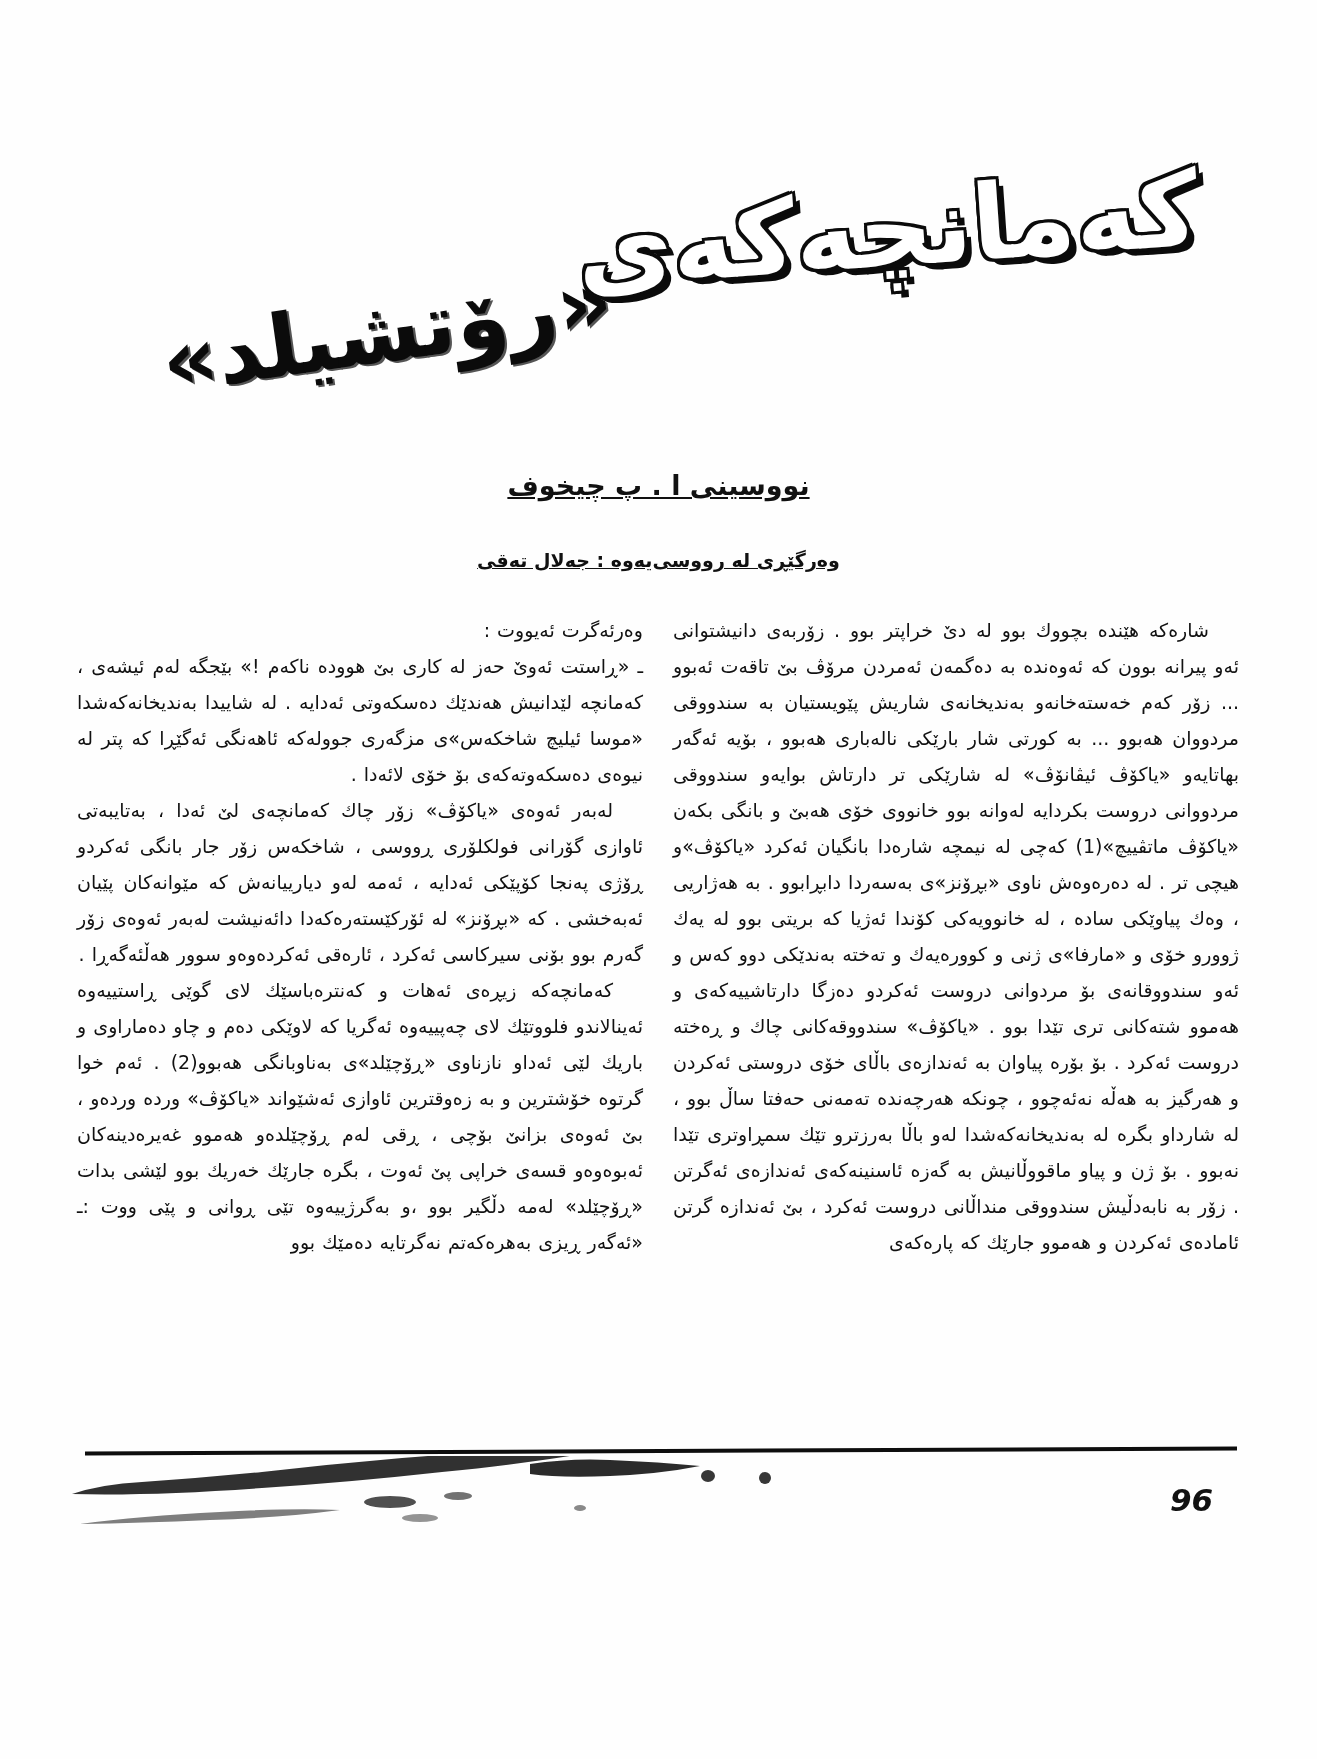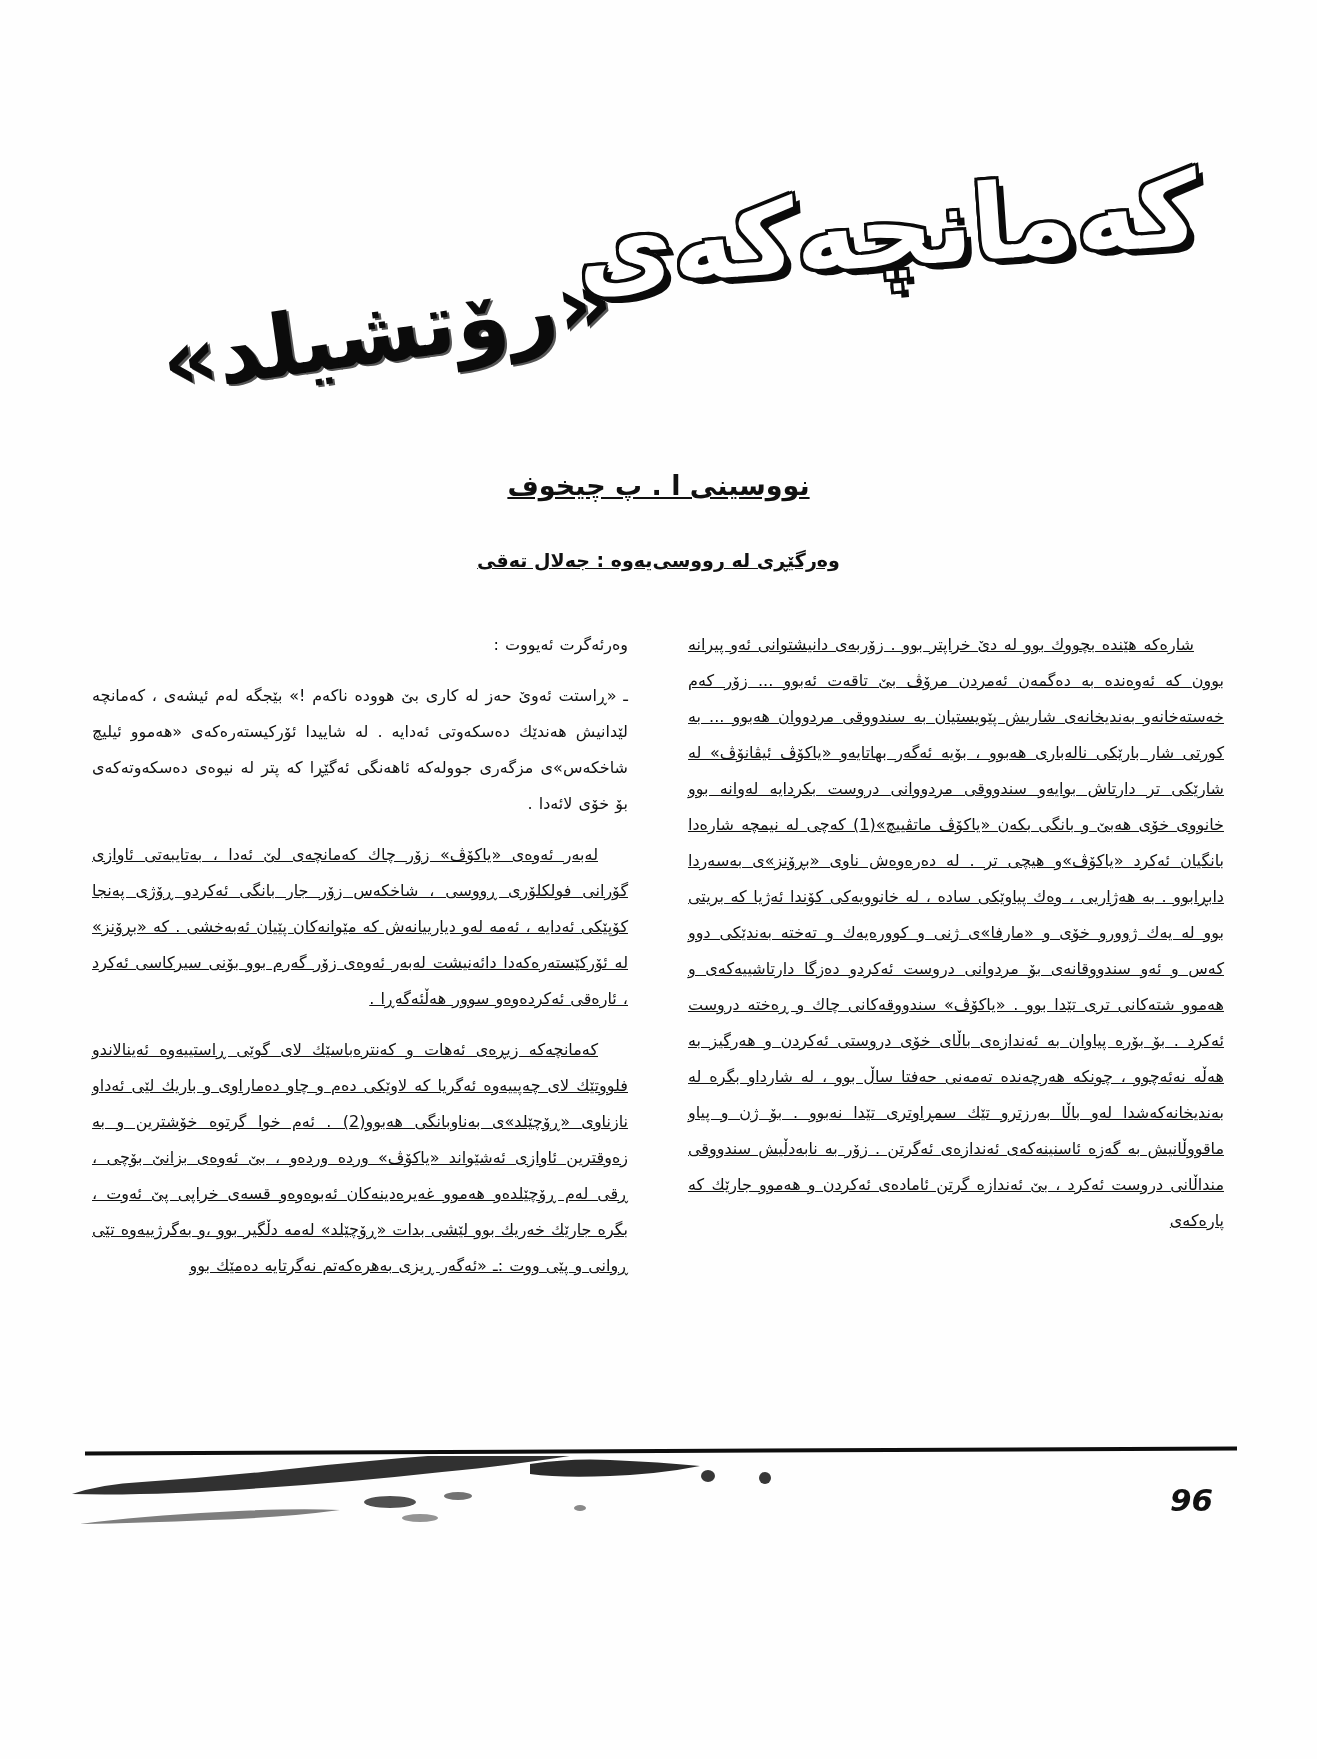--- a/index.html
+++ b/index.html
@@ -44,26 +44,26 @@
   .byline-author     { top:470px; font-size:27px; }
   .byline-translator { top:533px; font-size:19px;margin-top:16px; }
 
   
   .body-cols {
     position:absolute; top:612px; right:78px; left:76px;
     display:flex; gap:30px; direction:rtl;
   }
   .col { width:566px; }
   .para {
-    margin:15px;
-    font-size:16px; line-height:36px;
+    margin:0;
+    font-size:19px; line-height:36px;
     text-align:justify; text-align-last:right;
     word-spacing:1px;
   }
-  .para.indent { text-indent:30px;text-decoration:underline; }
+  .para.indent { text-indent:30px; }
 
   
   .footer-rule {
     position:absolute; top:1449px; left:85px; width:1152px; height:4px;
     background:#0e0e0e; transform:rotate(-0.25deg);
   }
   .smudge { position:absolute; top:1456px; left:60px; }
   .page-number {
     position:absolute; top:1482px; left:1170px;
     font-size:31px; font-weight:bold; font-style:italic;
@@ -82,21 +82,21 @@
 
   <div class="byline byline-author">نووسینی ا . پ چیخوف</div>
   <div class="byline byline-translator">وەرگێڕی لە رووسی‌یەوە : جەلال تەقی</div>
 
   <div class="body-cols">
     <div class="col">
       <p class="para indent">شارەکە هێندە بچووك بوو لە دێ خراپتر بوو . زۆربەی دانیشتوانی ئەو پیرانە بوون کە ئەوەندە بە دەگمەن ئەمردن مرۆڤ بێ تاقەت ئەبوو ... زۆر کەم خەستەخانەو بەندیخانەی شاریش پێویستیان بە سندووقی مردووان هەبوو ... بە کورتی شار بارێکی نالەباری هەبوو ، بۆیە ئەگەر بهاتایەو «یاکۆڤ ئیڤانۆڤ» لە شارێکی تر دارتاش بوایەو سندووقی مردووانی دروست بکردایە لەوانە بوو خانووی خۆی هەبێ و بانگی بکەن «یاکۆڤ ماتڤییچ»(1) کەچی لە نیمچە شارەدا بانگیان ئەکرد «یاکۆڤ»و هیچی تر . لە دەرەوەش ناوی «بڕۆنز»ی بەسەردا دابڕابوو . بە هەژاریی ، وەك پیاوێکی سادە ، لە خانوویەکی کۆندا ئەژیا کە بریتی بوو لە یەك ژوورو خۆی و «مارفا»ی ژنی و کوورەیەك و تەختە بەندێکی دوو کەس و ئەو سندووقانەی بۆ مردوانی دروست ئەکردو دەزگا دارتاشییەکەی و هەموو شتەکانی تری تێدا بوو . «یاکۆڤ» سندووقەکانی چاك و ڕەختە دروست ئەکرد . بۆ بۆرە پیاوان بە ئەندازەی باڵای خۆی دروستی ئەکردن و هەرگیز بە هەڵە نەئەچوو ، چونکە هەرچەندە تەمەنی حەفتا ساڵ بوو ، لە شارداو بگرە لە بەندیخانەکەشدا لەو باڵا بەرزترو تێك سمڕاوتری تێدا نەبوو . بۆ ژن و پیاو ماقووڵانیش بە گەزە ئاسنینەکەی ئەندازەی ئەگرتن . زۆر بە نابەدڵیش سندووقی منداڵانی دروست ئەکرد ، بێ ئەندازە گرتن ئامادەی ئەکردن و هەموو جارێك کە پارەکەی</p>
     </div>
     <div class="col">
       <p class="para">وەرئەگرت ئەیووت :</p>
-      <p class="para">ـ «ڕاستت ئەوێ حەز لە کاری بێ هوودە ناکەم !» بێجگە لەم ئیشەی ، کەمانچە لێدانیش هەندێك دەسکەوتی ئەدایە . لە شاییدا ئۆرکیستەرەکەی «هەموو ئیلیچ شاخکەس»ی مزگەری جوولەکە ئاهەنگی ئەگێڕا کە پتر لە نیوەی دەسکەوتەکەی بۆ خۆی لائەدا .</p>
+      <p class="para">ـ «ڕاستت ئەوێ حەز لە کاری بێ هوودە ناکەم !» بێجگە لەم ئیشەی ، کەمانچە لێدانیش هەندێك دەسکەوتی ئەدایە . لە شاییدا بەندیخانەکەشدا «موسا ئیلیچ شاخکەس»ی مزگەری جوولەکە ئاهەنگی ئەگێڕا کە پتر لە نیوەی دەسکەوتەکەی بۆ خۆی لائەدا .</p>
       <p class="para indent">لەبەر ئەوەی «یاکۆڤ» زۆر چاك کەمانچەی لێ ئەدا ، بەتایبەتی ئاوازی گۆرانی فولکلۆری ڕووسی ، شاخکەس زۆر جار بانگی ئەکردو ڕۆژی پەنجا کۆپێکی ئەدایە ، ئەمە لەو دیارییانەش کە مێوانەکان پێیان ئەبەخشی . کە «بڕۆنز» لە ئۆرکێستەرەکەدا دائەنیشت لەبەر ئەوەی زۆر گەرم بوو بۆنی سیرکاسی ئەکرد ، ئارەقی ئەکردەوەو سوور هەڵئەگەڕا .</p>
       <p class="para indent">کەمانچەکە زیڕەی ئەهات و کەنترەباسێك لای گوێی ڕاستییەوە ئەینالاندو فلووتێك لای چەپییەوە ئەگریا کە لاوێکی دەم و چاو دەماراوی و باریك لێی ئەداو نازناوی «ڕۆچێلد»ی بەناوبانگی هەبوو(2) . ئەم خوا گرتوە خۆشترین و بە زەوقترین ئاوازی ئەشێواند «یاکۆڤ» وردە وردەو ، بێ ئەوەی بزانێ بۆچی ، ڕقی لەم ڕۆچێلدەو هەموو غەیرەدینەکان ئەبوەوەو قسەی خراپی پێ ئەوت ، بگرە جارێك خەریك بوو لێشی بدات «ڕۆچێلد» لەمە دڵگیر بوو ،و بەگرژییەوە تێی ڕوانی و پێی ووت :ـ «ئەگەر ڕیزی بەهرەکەتم نەگرتایە دەمێك بوو</p>
     </div>
   </div>
 
   <div class="footer-rule"></div>
 
   <svg class="smudge" width="830" height="80" viewBox="0 0 830 80" aria-hidden="true">
     <path d="M12 38 q30 -10 70 -12 q60 -4 120 -10 q70 -8 140 -14 q60 -5 110 -6 q40 -1 70 2 q-60 10 -140 18 q-90 10 -180 16 q-110 8 -190 6 z" fill="#141414" opacity="0.88"></path>
     <path d="M470 8 q40 -6 80 -4 q50 2 90 6 q-40 8 -90 10 q-50 2 -80 -2 z" fill="#141414" opacity="0.9"></path>

